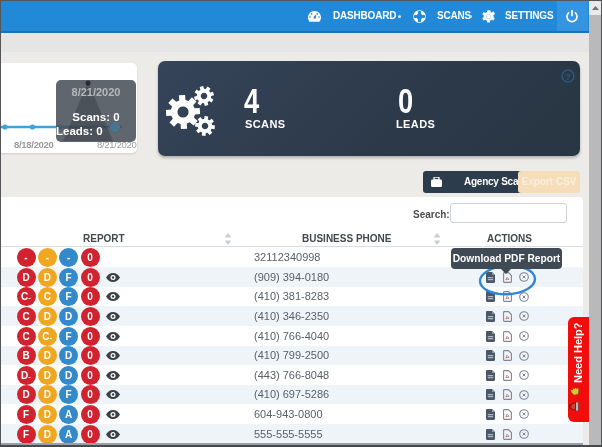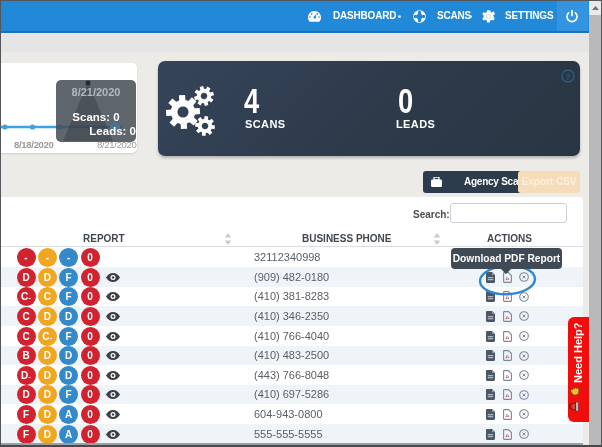--- a/index.html
+++ b/index.html
@@ -72,21 +72,21 @@
 <div class="abs xlab" style="left:14px;top:139px;font-weight:bold;">8/18/2020</div>
 <div class="abs xlab" style="left:97px;top:139px;">8/21/2020</div>
 <div class="abs" id="ctip"></div>
 <svg class="abs" style="left:56px;top:80px" width="80" height="62" viewBox="0 0 80 62">
   <polygon points="32,2 7,61 57,61" fill="rgba(30,36,44,0.3)"></polygon>
   <circle cx="32" cy="3" r="2.5" fill="rgba(25,30,36,0.8)"></circle>
   <circle cx="59" cy="47" r="5.2" fill="rgba(90,170,220,0.33)"></circle>
 </svg>
 <div class="abs" style="left:56px;top:86px;width:80px;text-align:center;color:#b3b8bd;font-weight:bold;font-size:11px;">8/21/2020</div>
 <div class="abs" style="left:56px;top:111px;width:80px;text-align:center;color:#fff;font-weight:bold;font-size:11.5px;">Scans: 0</div>
-<div class="abs" style="left:56px;top:125px;width:80px;text-align:right;color:#fff;font-weight:bold;font-size:11.5px;">Leads: 0</div>
+<div class="abs" style="left:56px;top:125px;width:80px;text-align:left;color:#fff;font-weight:bold;font-size:11.5px;">Leads: 0</div>
 
 <div class="abs" id="panel"></div>
 <svg class="abs" style="left:158px;top:85px" width="60" height="52" viewBox="0 0 60 52">
   <path fill="#fff" fill-rule="evenodd" d="M37.0 29.4L35.9 32.5L39.7 35.9L35.6 40.5L31.7 37.2L28.8 38.6L29.1 43.7L22.9 44.1L22.6 39.0L19.5 37.9L16.1 41.7L11.5 37.6L14.8 33.7L13.4 30.8L8.3 31.1L7.9 24.9L13.0 24.6L14.1 21.5L10.3 18.1L14.4 13.5L18.3 16.8L21.2 15.4L20.9 10.3L27.1 9.9L27.4 15.0L30.5 16.1L33.9 12.3L38.5 16.4L35.2 20.3L36.6 23.2L41.7 22.9L42.1 29.1ZM30.6 27.0L30.2 24.9L29.0 23.0L27.1 21.8L25.0 21.4L22.9 21.8L21.0 23.0L19.8 24.9L19.4 27.0L19.8 29.1L21.0 31.0L22.9 32.2L25.0 32.6L27.1 32.2L29.0 31.0L30.2 29.1L30.6 27.0Z"></path>
   <path fill="#fff" fill-rule="evenodd" d="M53.2 11.0L52.9 12.9L55.4 14.4L53.6 17.5L51.1 16.1L49.6 17.3L50.3 20.0L46.8 21.0L46.0 18.2L44.1 17.9L42.6 20.4L39.5 18.6L40.9 16.1L39.7 14.6L37.0 15.3L36.0 11.8L38.8 11.0L39.1 9.1L36.6 7.6L38.4 4.5L40.9 5.9L42.4 4.7L41.7 2.0L45.2 1.0L46.0 3.8L47.9 4.1L49.4 1.6L52.5 3.4L51.1 5.9L52.3 7.4L55.0 6.7L56.0 10.2ZM49.3 11.0L49.0 9.7L48.3 8.7L47.3 8.0L46.0 7.7L44.7 8.0L43.7 8.7L43.0 9.7L42.7 11.0L43.0 12.3L43.7 13.3L44.7 14.0L46.0 14.3L47.3 14.0L48.3 13.3L49.0 12.3L49.3 11.0Z"></path>
   <path fill="#fff" fill-rule="evenodd" d="M53.6 43.8L52.7 45.5L54.3 47.8L51.5 49.9L49.7 47.7L47.9 48.1L47.4 51.0L43.8 50.5L44.2 47.6L42.5 46.7L40.2 48.3L38.1 45.5L40.3 43.7L39.9 41.9L37.0 41.4L37.5 37.8L40.4 38.2L41.3 36.5L39.7 34.2L42.5 32.1L44.3 34.3L46.1 33.9L46.6 31.0L50.2 31.5L49.8 34.4L51.5 35.3L53.8 33.7L55.9 36.5L53.7 38.3L54.1 40.1L57.0 40.6L56.5 44.2ZM50.3 41.0L50.0 39.7L49.3 38.7L48.3 38.0L47.0 37.7L45.7 38.0L44.7 38.7L44.0 39.7L43.7 41.0L44.0 42.3L44.7 43.3L45.7 44.0L47.0 44.3L48.3 44.0L49.3 43.3L50.0 42.3L50.3 41.0Z"></path>
 </svg>
 <div class="abs bignum" style="left:244px;top:83px;">4</div>
 <div class="abs numlab" style="left:245px;top:118px;text-align:right;">SCANS</div>
 <div class="abs bignum" style="left:398px;top:83px;">0</div>
@@ -144,21 +144,21 @@
 <div class="abs row stripe" style="top:267.2px">
     <div class="badge b-r" style="left:16.5px;top:0.5px;">D</div>
     <div class="badge b-y" style="left:37.8px;top:0.5px;">D</div>
     <div class="badge b-b" style="left:59.1px;top:0.5px;">F</div>
     <div class="badge b-r" style="left:80.5px;top:0.5px;">0</div>
     <svg class="abs" style="left:106px;top:5.5px" width="14" height="9" viewBox="0 0 14 9">
       <path d="M7 0C4 0 1.4 1.8 0 4.5 1.4 7.2 4 9 7 9s5.6-1.8 7-4.5C12.6 1.8 10 0 7 0z" fill="#3c4146"></path>
       <circle cx="7" cy="4.5" r="2.5" fill="#fff"></circle>
       <circle cx="7" cy="4.5" r="1.2" fill="#3c4146"></circle>
     </svg>
-    <div class="phone">(909) 482-0180</div>
+    <div class="phone">(909) 394-0180</div>
     <svg class="abs" style="left:486px;top:4.5px" width="9" height="11" viewBox="0 0 9 11">
       <path d="M0 1.2C0 .5.5 0 1.2 0H6l3 3v6.8c0 .7-.5 1.2-1.2 1.2H1.2C.5 11 0 10.5 0 9.8z" fill="#4b5767"></path>
       <path d="M6 0l3 3H6z" fill="#8c96a4"></path>
       <rect x="1.8" y="5.2" width="5.4" height="1" fill="#c6ccd4"></rect>
       <rect x="1.8" y="7.2" width="5.4" height="1" fill="#c6ccd4"></rect>
     </svg>
     <svg class="abs" style="left:503px;top:4.5px" width="9" height="11" viewBox="0 0 9 11">
       <path d="M.6 1.2C.6.9.9.6 1.2.6H5.5L8.4 3.5v6.3c0 .3-.3.6-.6.6H1.2c-.3 0-.6-.3-.6-.6z" fill="none" stroke="#7d8797" stroke-width="1.1"></path>
       <path d="M2.8 7.9c.5-.8 1-1.9 1.2-2.6.4.8 1.2 1.8 2.1 2-.9.1-2.5.3-3.3.6z" fill="none" stroke="#b05a50" stroke-width=".7"></path>
     </svg>
@@ -248,21 +248,21 @@
 <div class="abs row stripe" style="top:345.6px">
     <div class="badge b-r" style="left:16.5px;top:0.5px;">B</div>
     <div class="badge b-y" style="left:37.8px;top:0.5px;">D</div>
     <div class="badge b-b" style="left:59.1px;top:0.5px;">D</div>
     <div class="badge b-r" style="left:80.5px;top:0.5px;">0</div>
     <svg class="abs" style="left:106px;top:5.5px" width="14" height="9" viewBox="0 0 14 9">
       <path d="M7 0C4 0 1.4 1.8 0 4.5 1.4 7.2 4 9 7 9s5.6-1.8 7-4.5C12.6 1.8 10 0 7 0z" fill="#3c4146"></path>
       <circle cx="7" cy="4.5" r="2.5" fill="#fff"></circle>
       <circle cx="7" cy="4.5" r="1.2" fill="#3c4146"></circle>
     </svg>
-    <div class="phone">(410) 483-2500</div>
+    <div class="phone">(410) 799-2500</div>
     <svg class="abs" style="left:486px;top:4.5px" width="9" height="11" viewBox="0 0 9 11">
       <path d="M0 1.2C0 .5.5 0 1.2 0H6l3 3v6.8c0 .7-.5 1.2-1.2 1.2H1.2C.5 11 0 10.5 0 9.8z" fill="#4b5767"></path>
       <path d="M6 0l3 3H6z" fill="#8c96a4"></path>
       <rect x="1.8" y="5.2" width="5.4" height="1" fill="#c6ccd4"></rect>
       <rect x="1.8" y="7.2" width="5.4" height="1" fill="#c6ccd4"></rect>
     </svg>
     <svg class="abs" style="left:503px;top:4.5px" width="9" height="11" viewBox="0 0 9 11">
       <path d="M.6 1.2C.6.9.9.6 1.2.6H5.5L8.4 3.5v6.3c0 .3-.3.6-.6.6H1.2c-.3 0-.6-.3-.6-.6z" fill="none" stroke="#7d8797" stroke-width="1.1"></path>
       <path d="M2.8 7.9c.5-.8 1-1.9 1.2-2.6.4.8 1.2 1.8 2.1 2-.9.1-2.5.3-3.3.6z" fill="none" stroke="#b05a50" stroke-width=".7"></path>
     </svg>

